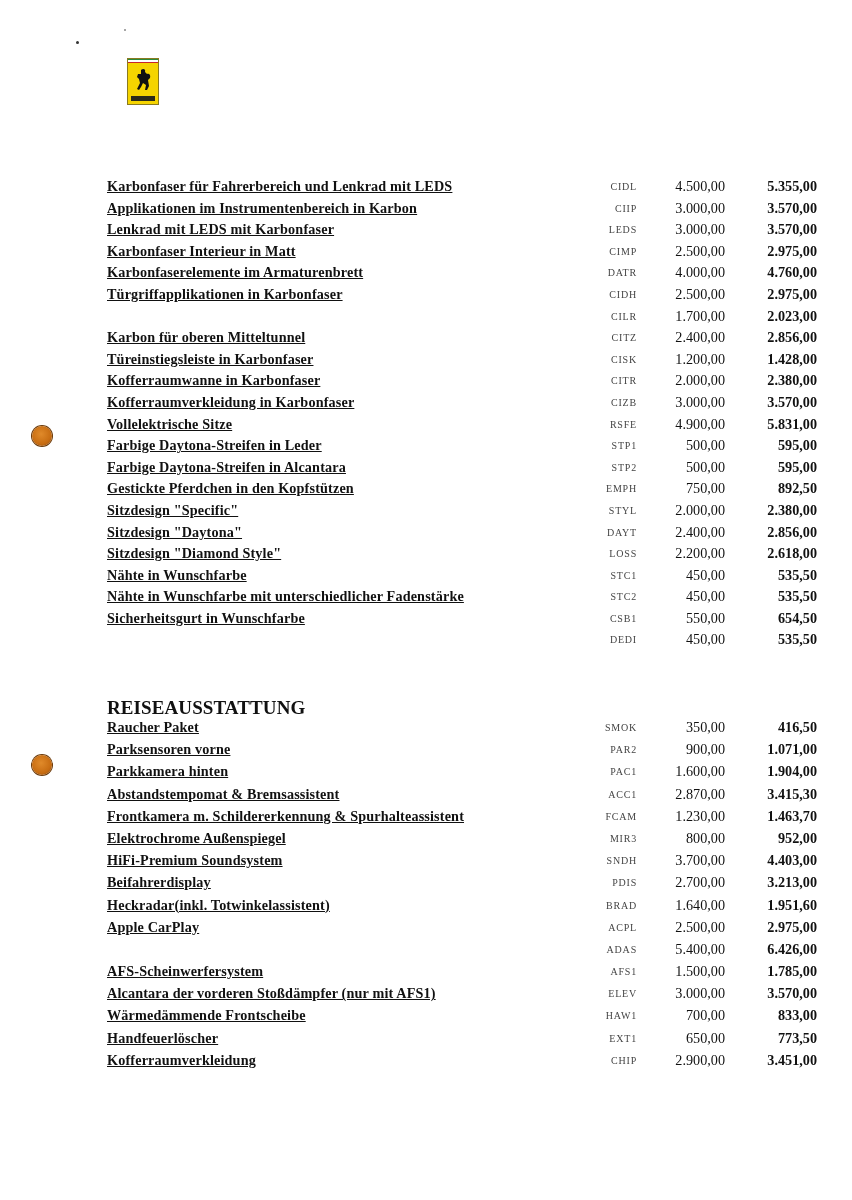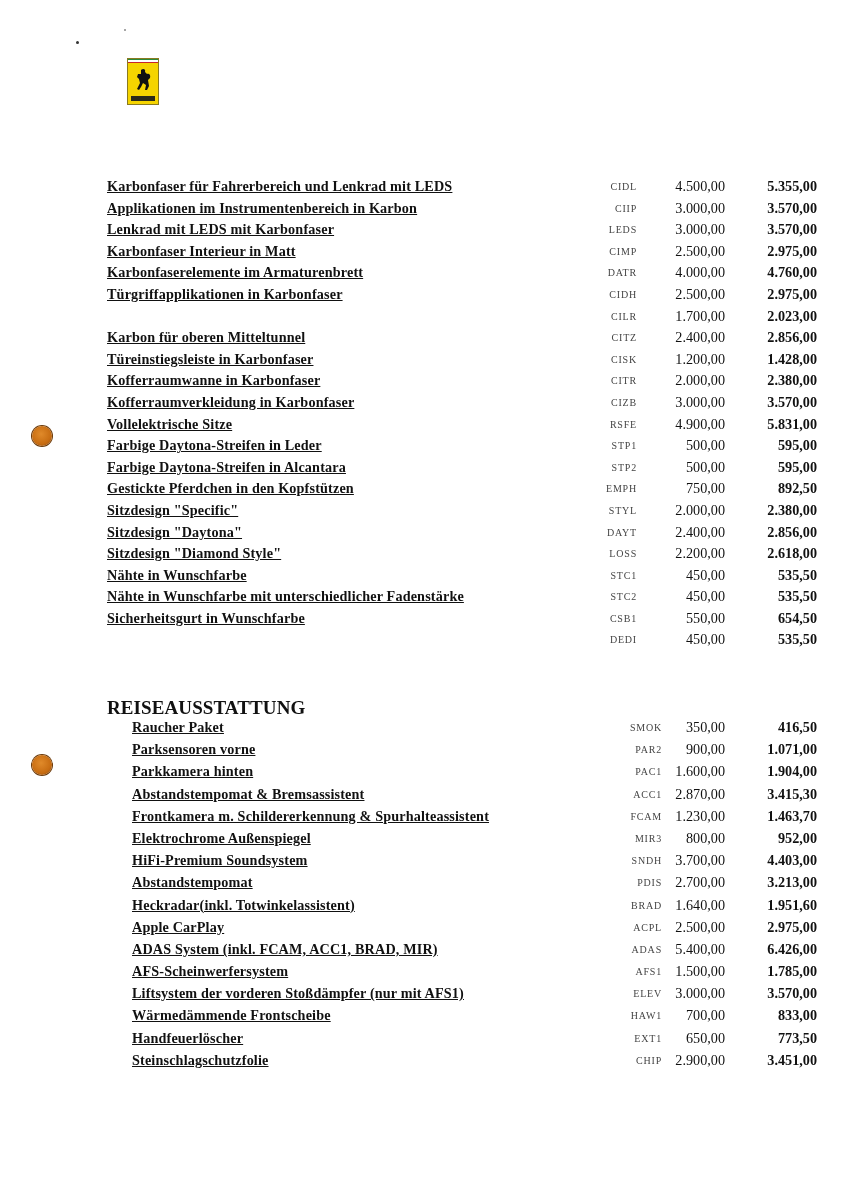--- a/index.html
+++ b/index.html
@@ -20,21 +20,21 @@
       background: linear-gradient(to bottom, #2a8a3c 0 33%, #fff 33% 66%, #c8262b 66% 100%); }
     .logo svg { position: absolute; left: 7px; top: 9px; }
     .logo .brand { position: absolute; left: 3px; right: 3px; bottom: 3px; height: 5px; background: #2a2a1a; }
     .hole {
       position: absolute; width: 20px; height: 20px; border-radius: 50%;
       background: radial-gradient(circle at 45% 40%, #e08a2a 0%, #c86d12 60%, #8a4a10 100%);
       box-shadow: 0 0 0 1px #6b3a0a;
     }
     .section { position: absolute; left: 107px; width: 720px; }
     .row { position: relative; height: 21.6px; }
-    .section.s2 .row { height: 22.2px; margin-left: 25px; }
+    .section.s2 .row { height: 22.2px; }
     .row span { position: absolute; top: 0; white-space: nowrap; }
     .label { left: 0; font-size: 14.2px; font-weight: bold; letter-spacing: 0.15px; text-decoration: underline; }
     .code { left: 470px; width: 60px; text-align: right; font-size: 10px; letter-spacing: 0.8px; color: #444; top: 3px !important; }
     .net { right: 102px; font-size: 14.2px; text-align: left; }
     .gross { right: 10px; font-size: 14.2px; font-weight: bold; text-align: left; }
     .heading { font-size: 19px; font-weight: bold; height: 22px; letter-spacing: 0.1px; }
   </style>
 </head>
 <body>
 
@@ -223,66 +223,65 @@
       <span class="net">800,00</span>
       <span class="gross">952,00</span>
     </div>
     <div class="row">
       <span class="label">HiFi-Premium Soundsystem</span>
       <span class="code">SNDH</span>
       <span class="net">3.700,00</span>
       <span class="gross">4.403,00</span>
     </div>
     <div class="row">
-      <span class="label">Abstandstempomat</span>
+      <span class="label">Beifahrerdisplay</span>
       <span class="code">PDIS</span>
       <span class="net">2.700,00</span>
       <span class="gross">3.213,00</span>
     </div>
     <div class="row">
       <span class="label">Heckradar(inkl. Totwinkelassistent)</span>
       <span class="code">BRAD</span>
       <span class="net">1.640,00</span>
       <span class="gross">1.951,60</span>
     </div>
     <div class="row">
       <span class="label">Apple CarPlay</span>
       <span class="code">ACPL</span>
       <span class="net">2.500,00</span>
       <span class="gross">2.975,00</span>
     </div>
     <div class="row">
-      <span class="label">ADAS System (inkl. FCAM, ACC1, BRAD, MIR)</span>
       <span class="code">ADAS</span>
       <span class="net">5.400,00</span>
       <span class="gross">6.426,00</span>
     </div>
     <div class="row">
       <span class="label">AFS-Scheinwerfersystem</span>
       <span class="code">AFS1</span>
       <span class="net">1.500,00</span>
       <span class="gross">1.785,00</span>
     </div>
     <div class="row">
-      <span class="label">Liftsystem der vorderen Stoßdämpfer (nur mit AFS1)</span>
+      <span class="label">Alcantara der vorderen Stoßdämpfer (nur mit AFS1)</span>
       <span class="code">ELEV</span>
       <span class="net">3.000,00</span>
       <span class="gross">3.570,00</span>
     </div>
     <div class="row">
       <span class="label">Wärmedämmende Frontscheibe</span>
       <span class="code">HAW1</span>
       <span class="net">700,00</span>
       <span class="gross">833,00</span>
     </div>
     <div class="row">
       <span class="label">Handfeuerlöscher</span>
       <span class="code">EXT1</span>
       <span class="net">650,00</span>
       <span class="gross">773,50</span>
     </div>
     <div class="row">
-      <span class="label">Steinschlagschutzfolie</span>
+      <span class="label">Kofferraumverkleidung</span>
       <span class="code">CHIP</span>
       <span class="net">2.900,00</span>
       <span class="gross">3.451,00</span>
     </div>
   </div>
 
 </body></html>

